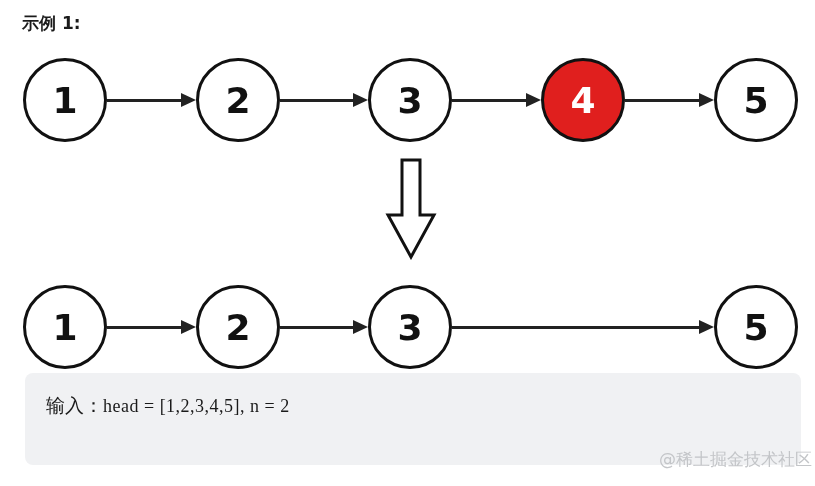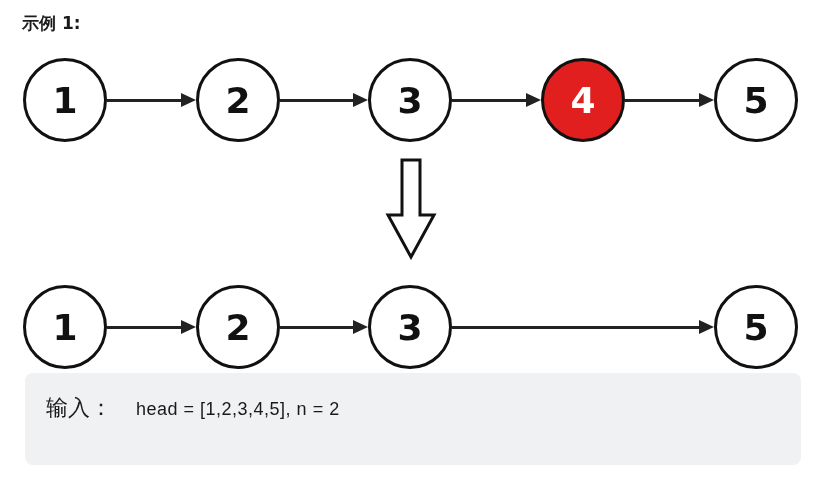--- a/index.html
+++ b/index.html
@@ -54,25 +54,25 @@
     background:var(--box-bg);
     border-radius:8px;
   }
   .io-line{
     position:absolute;left:46px;white-space:nowrap;color:var(--ink);
   }
   .io-line.line1{top:393px;}
   .io-line.line2{top:429px;}
   .io-label{
     font-family:"DejaVu Serif","Liberation Serif",serif;
-    font-size:22px;
+    font-size:19px;
   }
   .io-value{
-    font-family:Liberation Sans, sans-serif;
-    font-size:18px;letter-spacing:0.5px;margin-left:24px;
+    font-family:Liberation Serif, serif;
+    font-size:18px;letter-spacing:0.5px;
   }
   .watermark{
     position:absolute;right:3px;top:448px;
     font-size:17px;color:var(--watermark);
     font-family:"DejaVu Sans","Liberation Sans",sans-serif;
   }
 </style>
 </head>
 <body>
 
@@ -104,14 +104,15 @@
 
   <div class="arrow" style="left:107px;top:320px;width:89px"></div>
   <div class="arrow" style="left:280px;top:320px;width:88px"></div>
   <div class="arrow" style="left:452px;top:320px;width:262px"></div>
 
   <div class="example-box"></div>
   <div class="io-line line1">
     <span class="io-label">输入：</span><span class="io-value">head = [1,2,3,4,5], n = 2</span>
   </div>
 
+  <div class="watermark">@稀土掘金技术社区</div>
 
 </div>
 
 </body></html>

